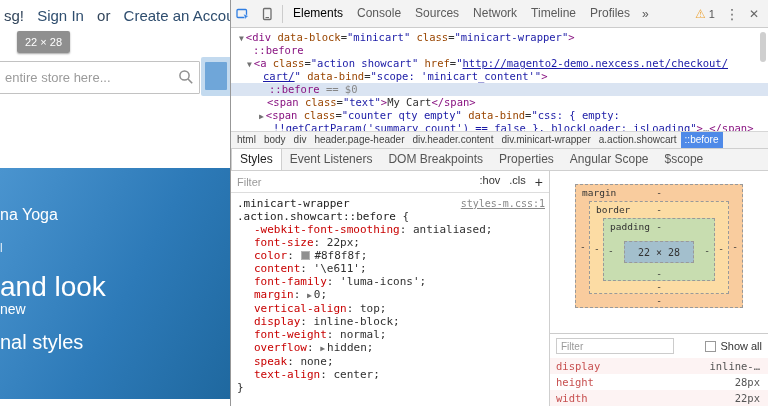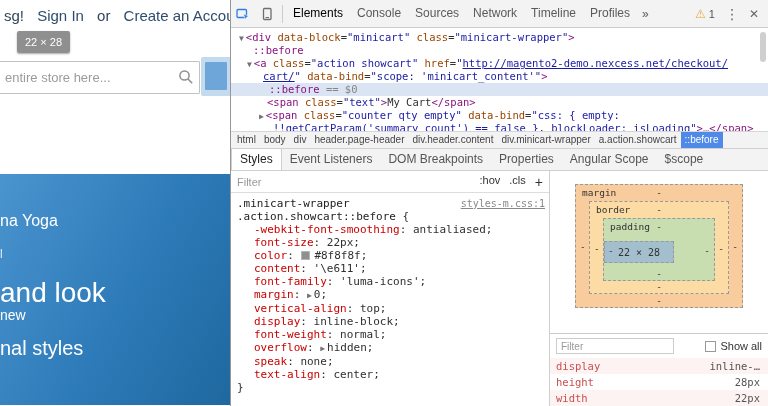--- a/index.html
+++ b/index.html
@@ -9,21 +9,21 @@
   
   .page{position:relative;flex:0 0 230px;width:230px;height:406px;background:#fff;overflow:hidden}
   .welcome-row{position:absolute;top:7px;left:4px;font-size:15px;color:#2e4d6e;white-space:nowrap}
   .welcome-row span,.welcome-row a{margin-right:9px;color:#2e4d6e;text-decoration:none;cursor:pointer}
   .welcome-row .plain{color:#33465c;cursor:default}
   .search-input{position:absolute;top:61px;left:-8px;width:208px;height:33px;border:1px solid #c2c2c2;border-radius:1px;background:#fff;font-size:13px;padding:0 30px 0 12px;color:#333;outline:none;font-family:"Liberation Sans",sans-serif}
   .search-input::placeholder{color:#9b9b9b}
   .search-icon{position:absolute;top:69px;left:178px;width:16px;height:16px;cursor:pointer}
   .cart-hl-outer{position:absolute;top:57px;left:201px;width:31px;height:39px;background:rgba(122,174,219,.45);border-radius:2px;cursor:pointer}
   .cart-hl-inner{position:absolute;top:5px;left:4px;width:22px;height:28px;background:rgba(96,156,213,.85);border-radius:1px}
-  .hero{position:absolute;top:174px;left:0;width:230px;height:231px;background:linear-gradient(118deg,#4a94cf 0%,#2d7ab8 55%,#1f689f 100%)}
+  .hero{position:absolute;top:168px;left:0;width:230px;height:231px;background:linear-gradient(118deg,#4a94cf 0%,#2d7ab8 55%,#1f689f 100%)}
   .hero span{position:absolute;left:0;color:#fff;white-space:nowrap}
   .h0{top:38px;font-size:16px}
   .h1{top:73px;font-size:12px;opacity:.85}
   .h2{top:103px;font-size:28px;color:#eef4fa}
   .h3{top:133px;font-size:14px;color:#eef4fa}
   .h4{top:163px;font-size:20px;color:#eef4fa}
 
   
   .tooltip{position:absolute;top:31px;left:17px;height:22px;display:flex;z-index:50;font-size:11px;line-height:22px;color:#fff;border-radius:2px;overflow:hidden;box-shadow:0 1px 2px rgba(0,0,0,.35)}
   .tt-sel{background:#c544c5;padding:0 8px}
@@ -81,21 +81,21 @@
   .css-area{position:relative;flex:1;font-family:"DejaVu Sans Mono",monospace;font-size:11px;line-height:13px;padding:4px 4px 0 6px;overflow:hidden;color:#303030}
   .css-line{white-space:pre;cursor:text}
   .css-line.ind{padding-left:17px}
   .source-link{position:absolute;top:4px;right:4px;color:#888;text-decoration:underline;font-size:10px;cursor:pointer}
 
   .sidebar{flex:1;display:flex;flex-direction:column;min-width:0;background:#fff}
   .boxmodel-wrap{flex:1;position:relative;overflow:hidden;padding-top:13px}
   .bm{font-family:"DejaVu Sans Mono",monospace;color:#333}
   .bm-margin{position:relative;width:168px;height:124px;margin:0 auto;background:#f9cc9e;border:1px dashed #999}
   .bm-border{position:absolute;left:13px;right:13px;top:16px;bottom:13px;background:#fcdca4;border:1px dashed #999}
-  .bm-padding{position:absolute;left:13px;right:13px;top:16px;bottom:12px;background:#c8ddb0;border:1px dashed #999;display:flex;align-items:center;}
+  .bm-padding{position:absolute;left:13px;right:13px;top:16px;bottom:12px;background:#c8ddb0;border:1px dashed #999;display:flex;align-items:center;justify-content:center}
   .bm-content{width:70px;height:22px;background:#a3bfcd;border:1px dashed #999;display:flex;align-items:center;justify-content:center;font-size:10px;margin-top:5px}
   .bm-label{position:absolute;top:2px;left:6px;font-size:9.5px}
   .bm-dash{position:absolute;font-size:9.5px}
   .d-top{top:2px;left:50%;transform:translateX(-50%)}
   .d-left{left:4px;top:50%;transform:translateY(-50%)}
   .d-right{right:4px;top:50%;transform:translateY(-50%)}
   .d-bottom{bottom:1px;left:50%;transform:translateX(-50%)}
 
   .sb-filter{flex:0 0 25px;border-top:1px solid #ccc;display:flex;align-items:center;padding:0 6px;gap:6px}
   .sb-filter input{width:118px;height:16px;border:1px solid #ccc;font-size:10px;padding:0 4px;color:#333;outline:none;font-family:"Liberation Sans",sans-serif}

